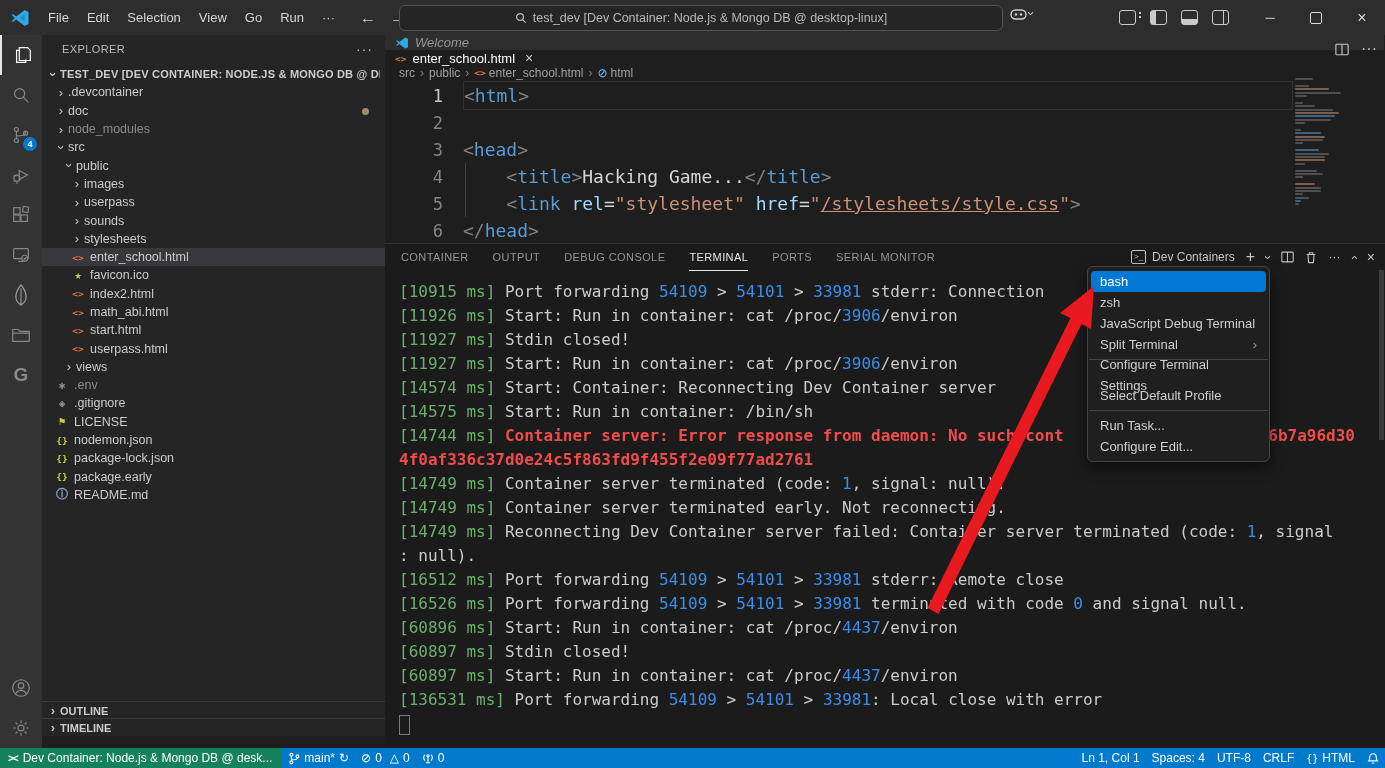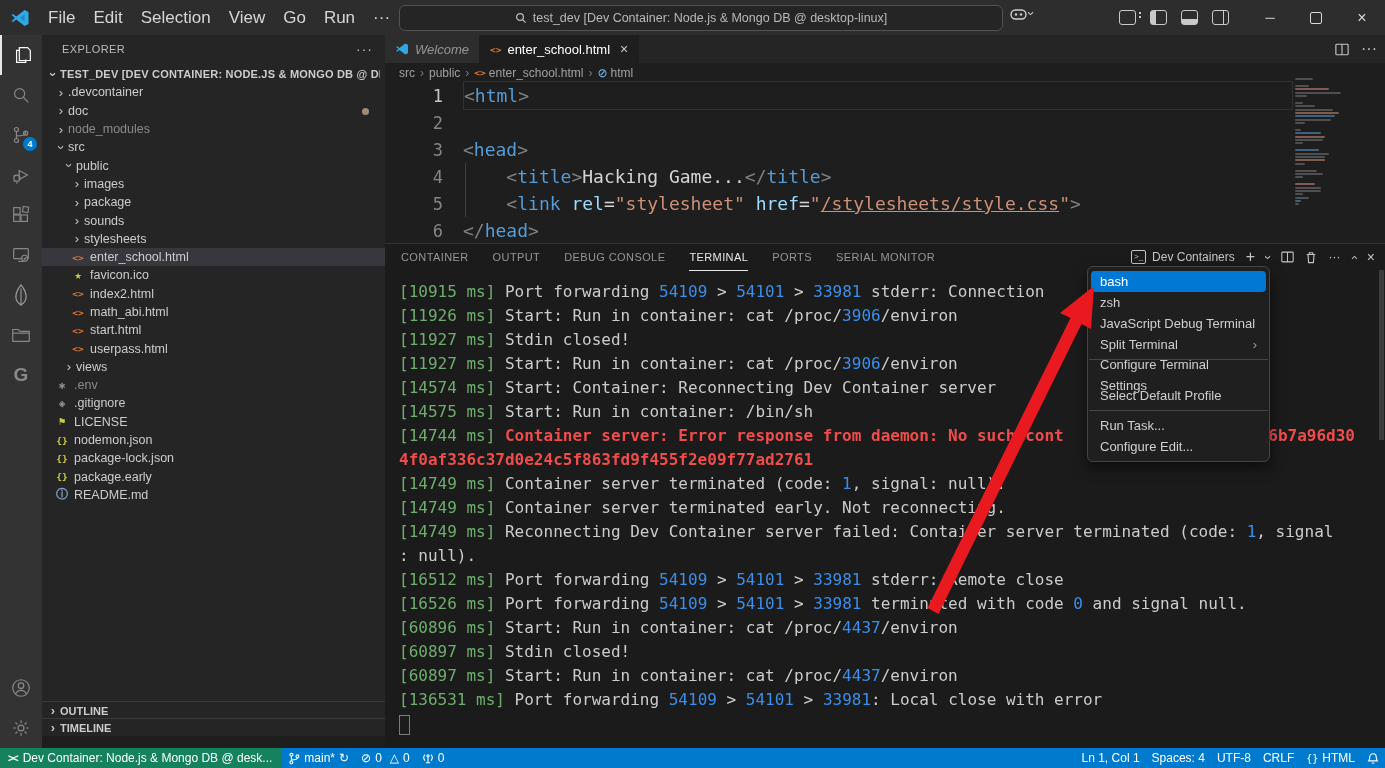--- a/index.html
+++ b/index.html
@@ -1,21 +1,21 @@
 <!DOCTYPE html>
 <html><head>
 <meta charset="utf-8">
 <style>
   html,body{margin:0;padding:0;width:1385px;height:768px;overflow:hidden;
     background:#1e1e1e;font-family:"Liberation Sans",sans-serif;color:#cccccc;-webkit-font-smoothing:antialiased;}
   .mono{font-family:"DejaVu Sans Mono",monospace;}
   
   .titlebar{position:absolute;left:0;top:0;width:1385px;height:35px;background:#2d2d2e;display:flex;align-items:center;z-index:10;}
   .vs-logo{width:20px;height:20px;margin:0 9px 0 10px;flex:none;}
-  .menu-item{font-size:17px;color:#d6d6d6;padding:0 9px;line-height:35px;cursor:default;}
+  .menu-item{font-size:13px;color:#d6d6d6;padding:0 9px;line-height:35px;cursor:default;}
   .nav-arrows{display:flex;gap:14px;margin-left:16px;color:#cfcfcf;font-size:16px;}
   .searchbox{position:absolute;left:399px;top:5px;width:602px;height:24px;background:#252526;border:1px solid #525252;
     border-radius:6px;display:flex;align-items:center;justify-content:center;font-size:12.5px;color:#b9b9b9;gap:6px;}
   .tb-right{position:absolute;right:0;top:0;height:35px;display:flex;align-items:center;}
   .copilot{position:absolute;left:1010px;top:6px;display:flex;align-items:center;gap:2px;color:#cfcfcf;}
   .layout-icons{display:flex;gap:14px;margin-right:18px;}
   .lic{width:15px;height:13px;border:1.2px solid #c9c9c9;border-radius:3px;position:relative;}
   .lic.left::before{content:"";position:absolute;left:0;top:0;bottom:0;width:5px;background:#c9c9c9;}
   .lic.bottom::before{content:"";position:absolute;left:0;right:0;bottom:0;height:5px;background:#c9c9c9;}
   .lic.right::before{content:"";position:absolute;right:0;top:0;bottom:0;width:4px;border-left:1.2px solid #c9c9c9;}
@@ -41,21 +41,21 @@
   .trow.dim>.tlabel{color:#8a8a8a;}
   .trow.rootrow{font-size:11px;font-weight:700;letter-spacing:.2px;}
   .chev{display:inline-block;width:14px;color:#c5c5c5;font-size:13px;flex:none;text-align:center;}
   .chev.down{transform:rotate(90deg);}
   .ficon{width:16px;flex:none;text-align:center;margin-right:4px;font-size:10px;font-weight:700;}
   .gitdot{position:absolute;right:16px;top:6px;width:7px;height:7px;border-radius:50%;background:#a08c76;}
   .sb-section{position:absolute;left:0;right:0;height:17px;border-top:1px solid #3a3a3a;display:flex;align-items:center;
     font-size:11px;font-weight:700;color:#cccccc;padding-left:4px;background:#252526;}
   
   .editorcol{position:absolute;left:385px;top:35px;right:0;bottom:20px;background:#1e1e1e;}
-  .tabbar{position:absolute;left:0;top:0;right:0;height:28px;background:#252526;display:flex;}
+  .tabbar{position:absolute;left:0;top:0;right:0;height:28px;background:#252526;display:flex;flex-direction:column;}
   .tab{display:flex;align-items:center;gap:6px;padding:0 10px;font-size:13px;background:#2d2d2d;color:#969696;border-right:1px solid #1e1e1e;}
   .tab.active{background:#1e1e1e;color:#ffffff;}
   .tab .close{font-size:14px;margin-left:4px;color:#cccccc;}
   .tab-welcome-label{font-style:italic;}
   .tabbar-right{position:absolute;right:8px;top:0;height:28px;display:flex;align-items:center;gap:12px;color:#c5c5c5;}
   .breadcrumbs{position:absolute;left:0;top:28px;right:0;height:19px;display:flex;align-items:center;font-size:12px;color:#a0a0a0;padding-left:14px;gap:3px;}
   .bc-sep{color:#7d7d7d;font-size:12px;margin:0 2px;}
   .htmlicon{color:#e37933;font-weight:700;font-size:9.5px;font-family:"DejaVu Sans Mono",monospace;}
   
   .code{position:absolute;left:0;top:47px;right:0;height:196px;font-family:"DejaVu Sans Mono",monospace;font-size:18px;}
@@ -259,21 +259,21 @@
       <div class="trow" style="padding-left: 20px;">
         <span class="chev down">›</span>
         <span class="tlabel">public</span>
       </div>
       <div class="trow" style="padding-left: 28px;">
         <span class="chev">›</span>
         <span class="tlabel">images</span>
       </div>
       <div class="trow" style="padding-left: 28px;">
         <span class="chev">›</span>
-        <span class="tlabel">package</span>
+        <span class="tlabel">userpass</span>
       </div>
       <div class="trow" style="padding-left: 28px;">
         <span class="chev">›</span>
         <span class="tlabel">sounds</span>
       </div>
       <div class="trow" style="padding-left: 28px;">
         <span class="chev">›</span>
         <span class="tlabel">stylesheets</span>
       </div>
       <div class="trow selected" style="padding-left: 28px;">

